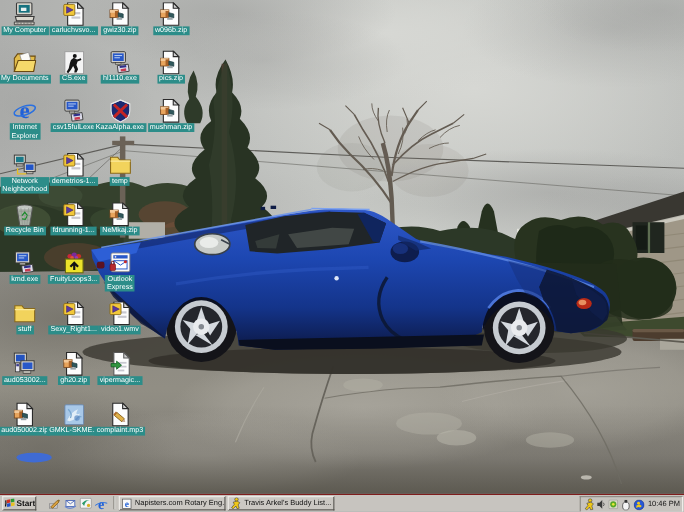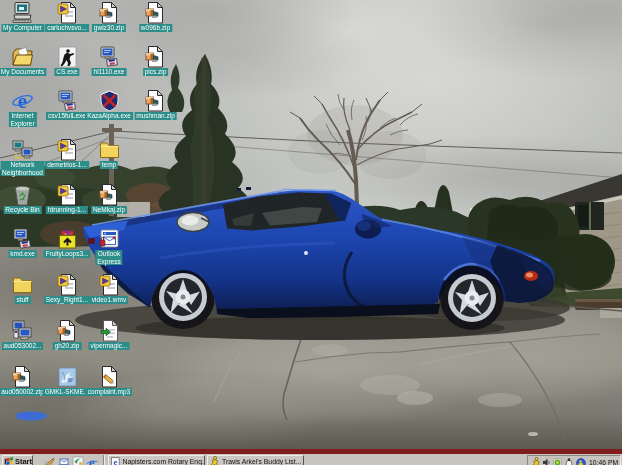--- a/index.html
+++ b/index.html
@@ -1,20 +1,20 @@
 <!DOCTYPE html>
 <html><head>
 <meta charset="utf-8">
 <style>
 html,body{margin:0;padding:0}
 body{width:622px;height:465px;overflow:hidden;position:relative;font-family:"Liberation Sans",sans-serif;background:#b9bbb9}
 #photo{position:absolute;left:0;top:0}
 .ic{position:absolute;width:21px;height:22px}
 .lb{position:absolute;transform:translateX(-50%);background:#2c8d89;color:#fff;font-size:6.5px;line-height:7.5px;padding:0 2px;text-align:center;white-space:nowrap}
-#bar{position:absolute;left:0;top:449px;width:622px;height:16px;background:#c7c4bf;border-top:5px solid #7f1d1d;box-sizing:border-box}
+#bar{position:absolute;left:0;top:449px;width:622px;height:16px;background:#c7c4bf;border-top:1px solid #7f1d1d;box-sizing:border-box}
 .btn{position:absolute;background:#c9c6c1;border:1px solid;border-color:#efede9 #55534f #55534f #efede9;box-sizing:border-box;display:flex;align-items:center;overflow:hidden}
 .tb{background:#cbc8c3;font-size:6.8px;color:#111;padding-left:2px}
 .tb span{white-space:nowrap;margin-left:3px;overflow:hidden}
 #tray{position:absolute;left:527px;top:1px;width:92px;height:13px;border:1px solid;border-color:#8a8881 #efede9 #efede9 #8a8881;display:flex;align-items:center}
 #clock{font-size:6.8px;color:#111;margin-left:3px}
 </style>
 </head>
 <body>
 <svg id="photo" width="622" height="465" viewBox="0 0 622 465">
 <defs>

